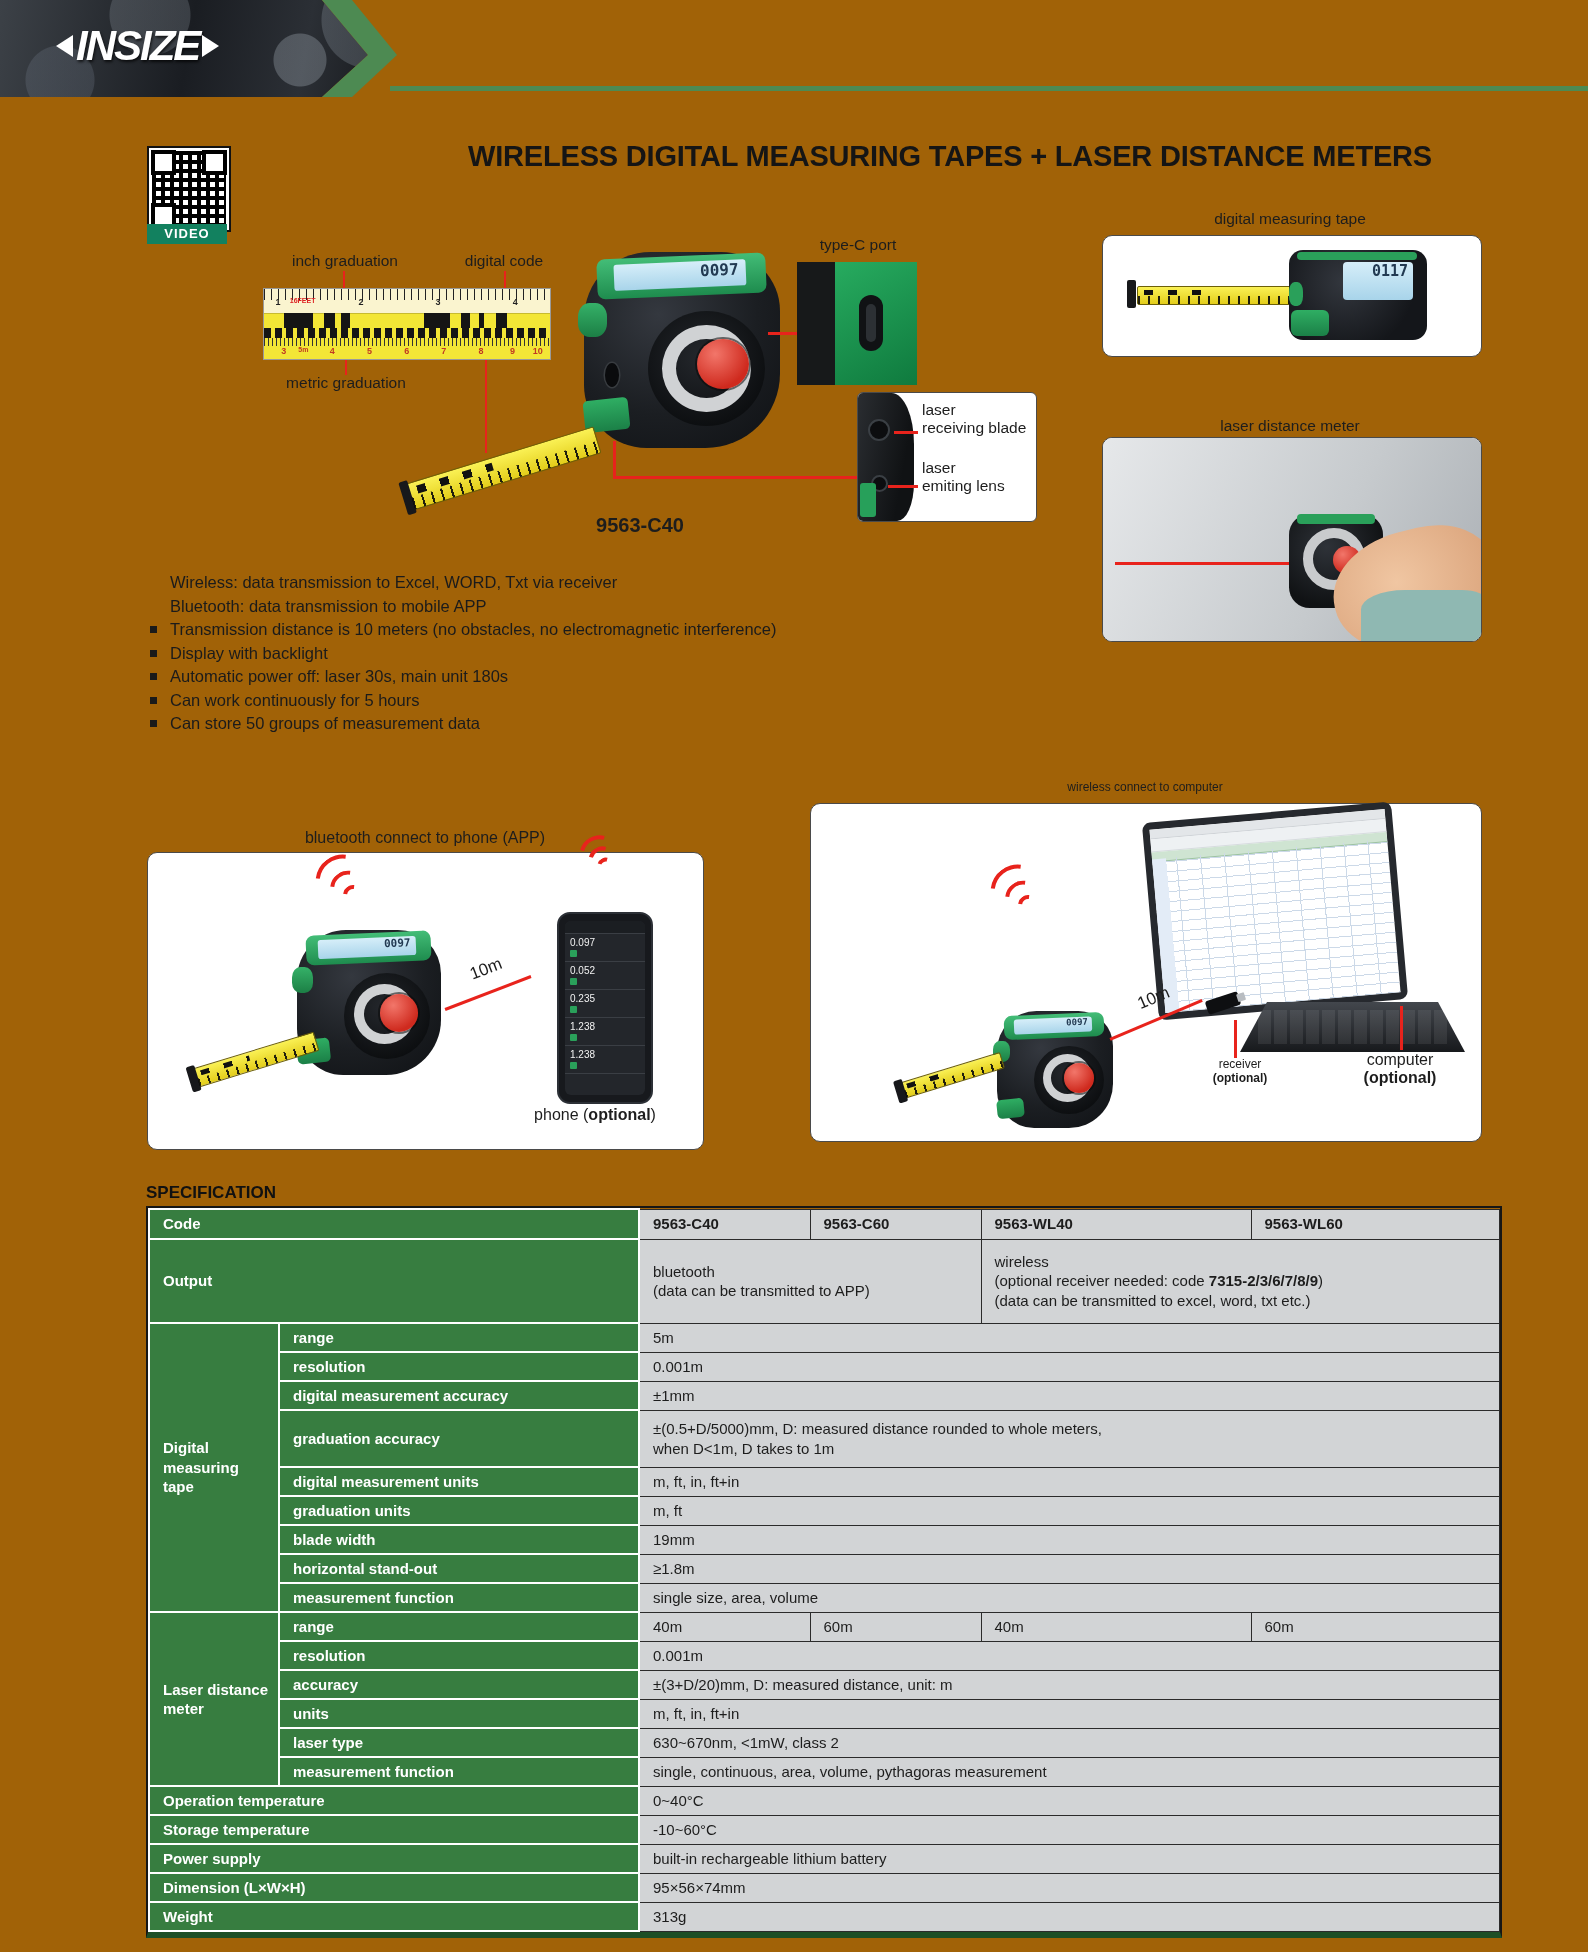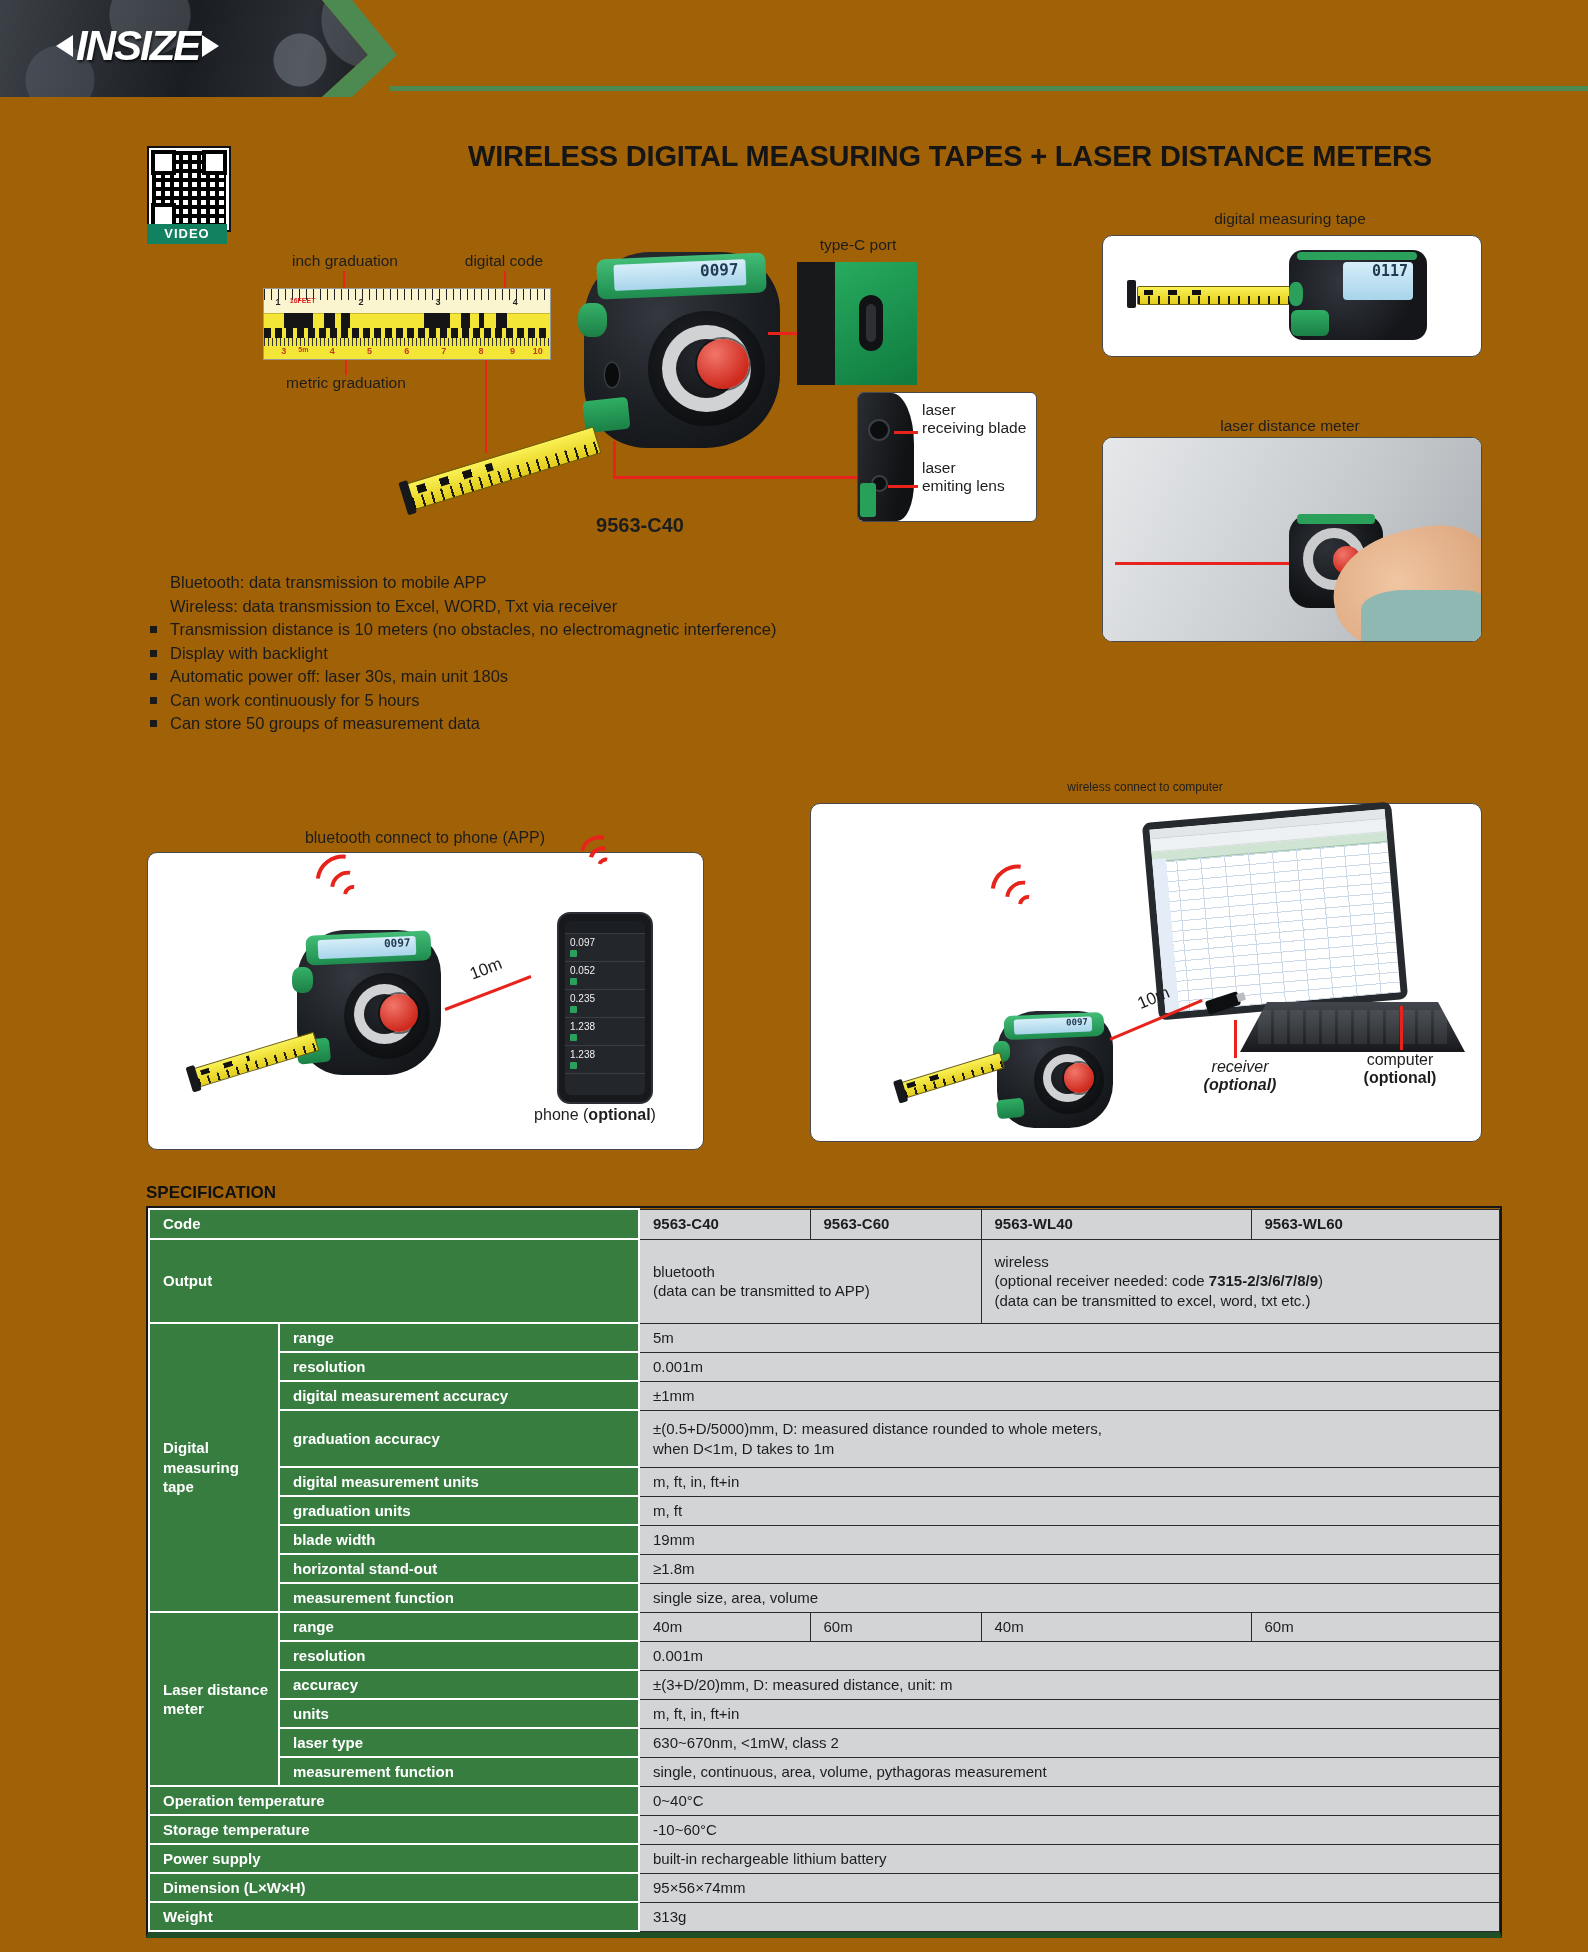--- a/index.html
+++ b/index.html
@@ -282,25 +282,25 @@
       <div class="abs" style="left:14px;top:14px;width:62px;height:62px;border:10px solid #c9cbcd;border-radius:50%;box-sizing:border-box;"></div>
       <div class="abs" style="left:44px;top:32px;width:28px;height:28px;background:radial-gradient(circle at 35% 30%,#f2766a,#cf2a1e 70%);border-radius:50%;"></div>
     </div>
     <div class="abs" style="left:230px;top:92px;width:165px;height:120px;background:radial-gradient(circle at 40% 40%,#f0c6a2,#dca67e 80%);border-radius:48% 40% 30% 50%;transform:rotate(-14deg);"></div>
     <div class="abs" style="left:258px;top:152px;width:126px;height:56px;background:#8fb8b2;border-radius:35% 20% 0 0;"></div>
   </div>
 
   <div class="abs" style="left:146px;top:571px;width:960px;">
     <div class="feat sub">
         <span class="bullet"></span>
+        <span>Wireless: data transmission to Excel, WORD, Txt via receiver</span>
+      </div>
+    <div class="feat sub">
+        <span class="bullet"></span>
         <span>Bluetooth: data transmission to mobile APP</span>
-      </div>
-    <div class="feat sub">
-        <span class="bullet"></span>
-        <span>Wireless: data transmission to Excel, WORD, Txt via receiver</span>
       </div>
     <div class="feat">
         <span class="bullet"></span>
         <span>Transmission distance is 10 meters (no obstacles, no electromagnetic interference)</span>
       </div>
     <div class="feat">
         <span class="bullet"></span>
         <span>Display with backlight</span>
       </div>
     <div class="feat">
@@ -387,21 +387,21 @@
   </div>
   <div class="wifi" style="left:1000px;top:886px;width:50px;height:30px;transform:rotate(-38deg);">
     <i class="a1"></i>
       <i class="a2"></i>
       <i class="a3"></i>
   </div>
   <div class="redline rot" style="left:1110px;top:1038px;width:100px;height:2.5px;transform:rotate(-23deg);"></div>
   <div class="lbl rot" style="left:1126px;top:1000px;width:60px;font-size:17px;transform:rotate(-23deg);">10m</div>
   <div class="redline" style="left:1234px;top:1020px;width:2.5px;height:38px;"></div>
   <div class="redline" style="left:1400px;top:1006px;width:2.5px;height:44px;"></div>
-  <div class="lbl" style="left:1180px;top:1058px;width:120px;font-size:16px;font-style:italic;">
+  <div class="lbl" style="left:1180px;top:1058px;width:120px;font-size:12px;">
     <div>receiver</div>
     <div class="optional-b">(optional)</div>
   </div>
   <div class="lbl" style="left:1340px;top:1051px;width:120px;font-size:16px;">
     <div>computer</div>
     <div class="optional-b">(optional)</div>
   </div>
 
   <div class="spec-head">SPECIFICATION</div>
   <div class="tblwrap">

